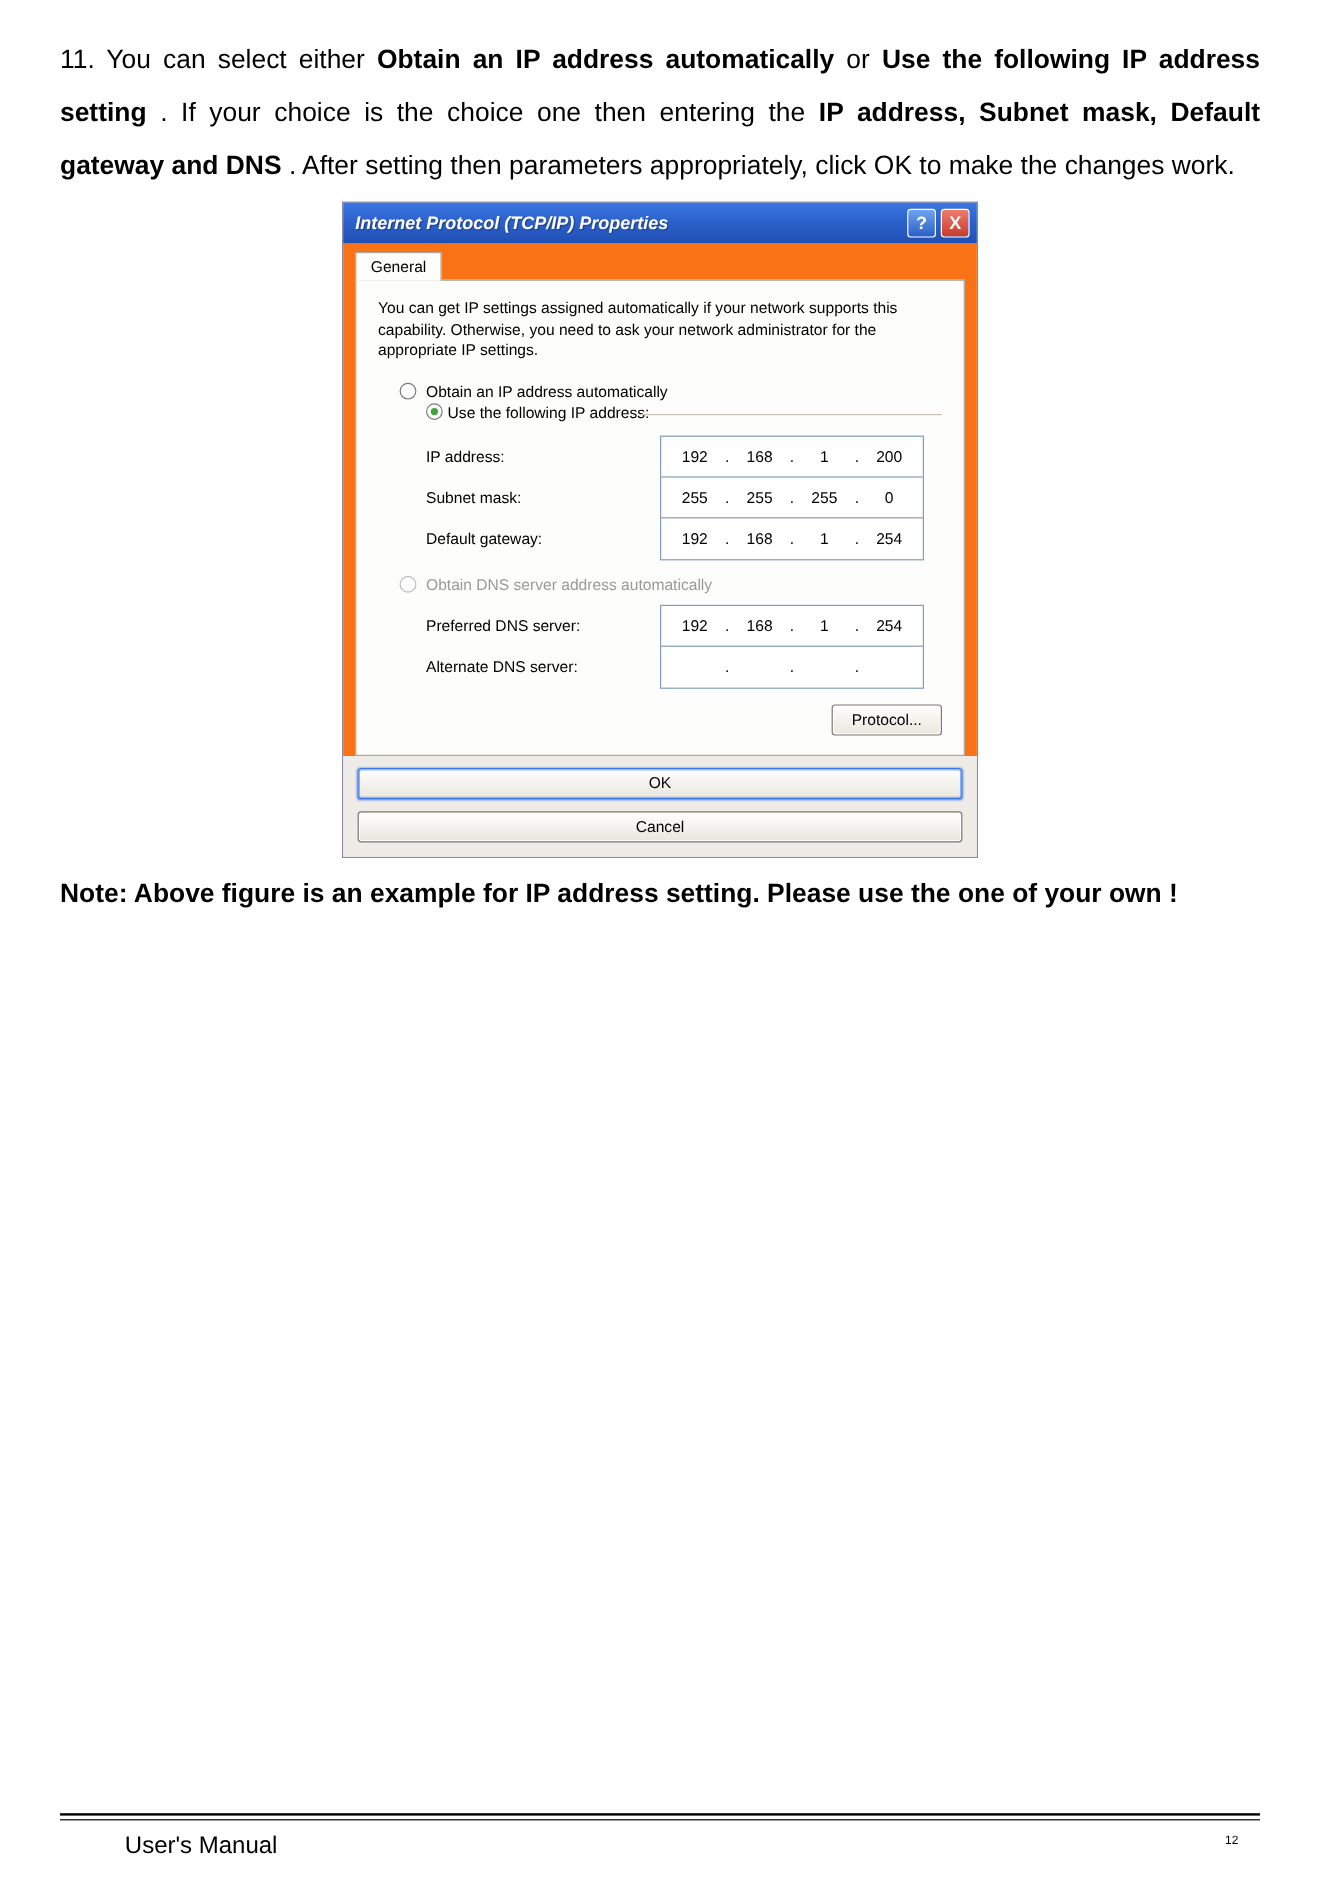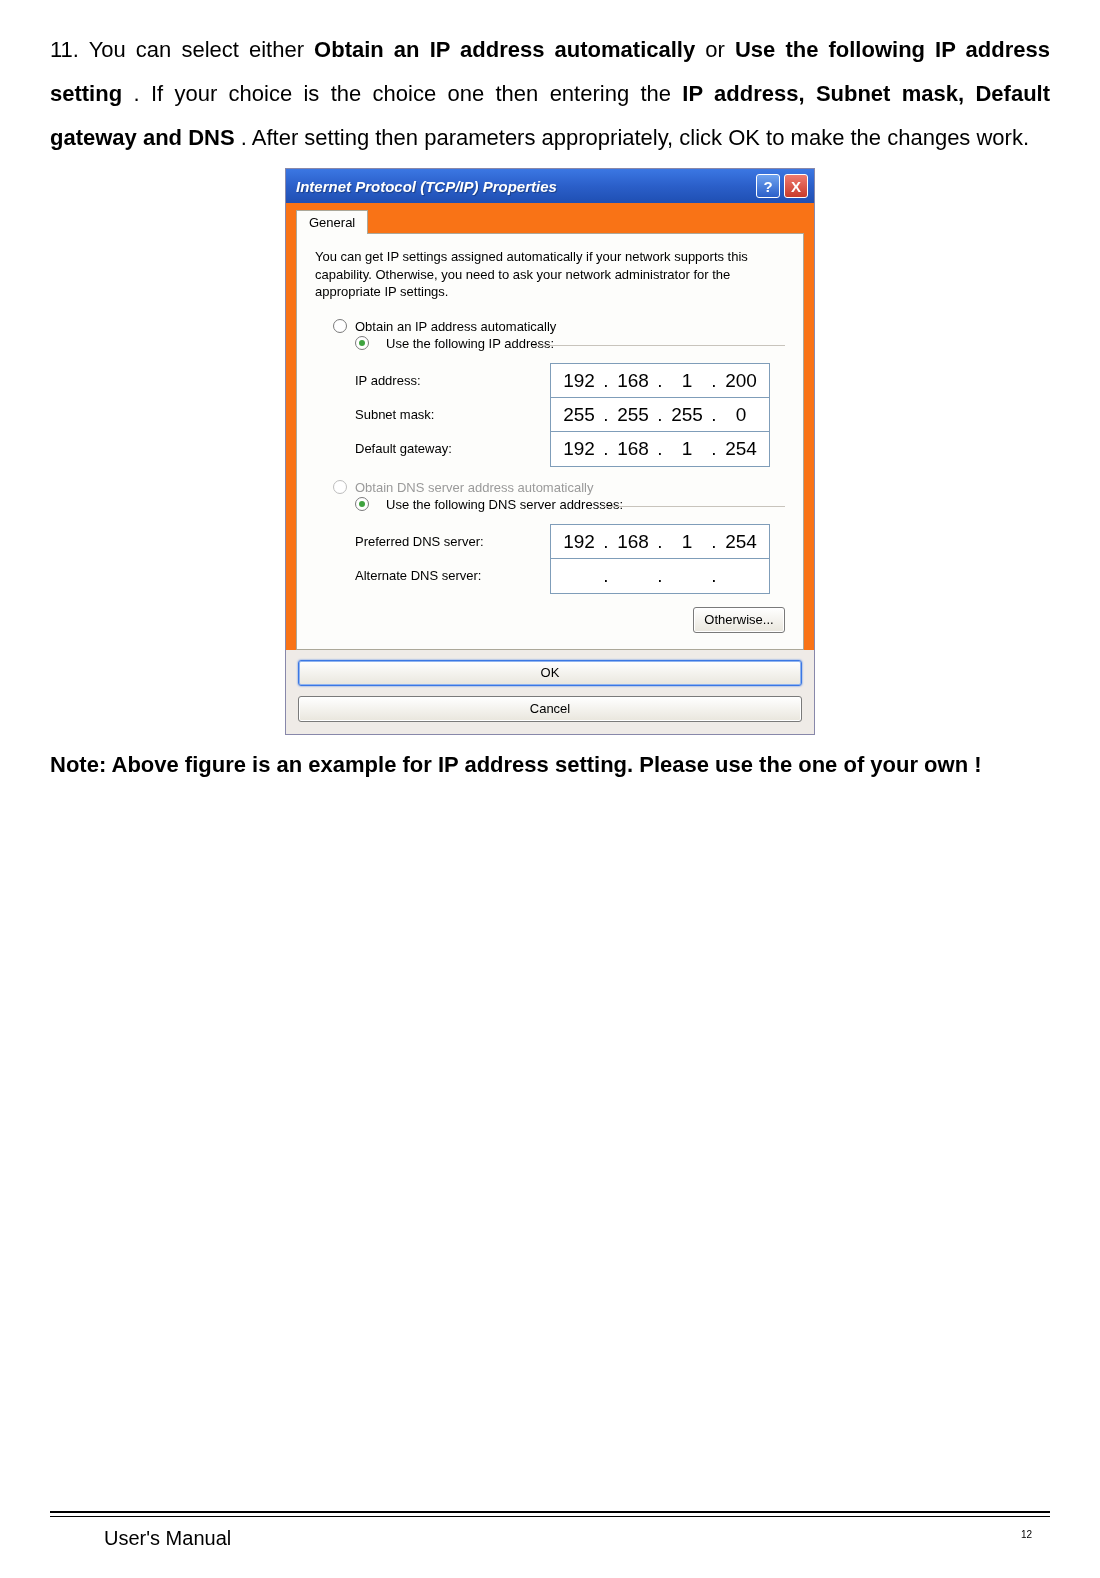--- a/index.html
+++ b/index.html
@@ -115,21 +115,21 @@
   }
   .legend-row .legend-label {
     position: absolute;
     left: 22px;
     top: -2px;
     font-size: 13px;
     background: #fdfdfb;
     padding-right: 6px;
     display: flex;
     align-items: center;
-    gap: 17px;
+    gap: 4px;
   }
   .legend-row .legend-line {
     position: absolute;
     right: 0; left: 200px; top: 7px;
     border-top: 1px solid #c8c4bc;
   }
   .field-grid {
     margin: 10px 0 14px 40px;
   }
   .field-row {
@@ -142,21 +142,21 @@
     font-size: 13px;
   }
   .ip-box {
     width: 220px;
     height: 36px;
     border: 1px solid #7f9db9;
     background: #fff;
     display: flex;
     align-items: center;
     justify-content: space-evenly;
-    font-size: 19px;
+    font-size: 13px;
     padding: 0 4px;
   }
   .ip-seg { width: 36px; text-align: center; }
   .ip-dot { width: 6px; text-align: center; }
   .adv-row {
     display: flex; justify-content: flex-end;
     margin-top: 14px;
   }
   .xp-btn {
     min-width: 92px;
@@ -285,27 +285,20 @@
               <span class="ip-seg">254</span>
             </div>
           </div>
         </div>
 
         <div class="radio-row">
           <span class="radio disabled"></span>
           <span class="disabled-text">Obtain DNS server address automatically</span>
         </div>
 
-        <div class="legend-row">
-          <div class="legend-label">
-            <span class="radio selected"></span>
-            <span>Use the following DNS server addresses:</span>
-          </div>
-          <div class="legend-line" style="left:270px;"></div>
-        </div>
 
         <div class="field-grid">
           <div class="field-row">
             <div class="field-label">Preferred DNS server:</div>
             <div class="ip-box">
               <span class="ip-seg">192</span>
                 <span class="ip-dot">.</span>
               <span class="ip-seg">168</span>
                 <span class="ip-dot">.</span>
               <span class="ip-seg">1</span>
@@ -322,21 +315,21 @@
                 <span class="ip-dot">.</span>
               <span class="ip-seg"></span>
                 <span class="ip-dot">.</span>
               <span class="ip-seg"></span>
             </div>
           </div>
         </div>
 
         <div class="adv-row">
           <div class="xp-btn">
-            <span>Otherwise...</span>
+            <span>Protocol...</span>
           </div>
         </div>
       </div>
     </div>
 
     <div class="xp-footer">
       <div class="xp-btn primary">
         <span>OK</span>
       </div>
       <div class="xp-btn">

